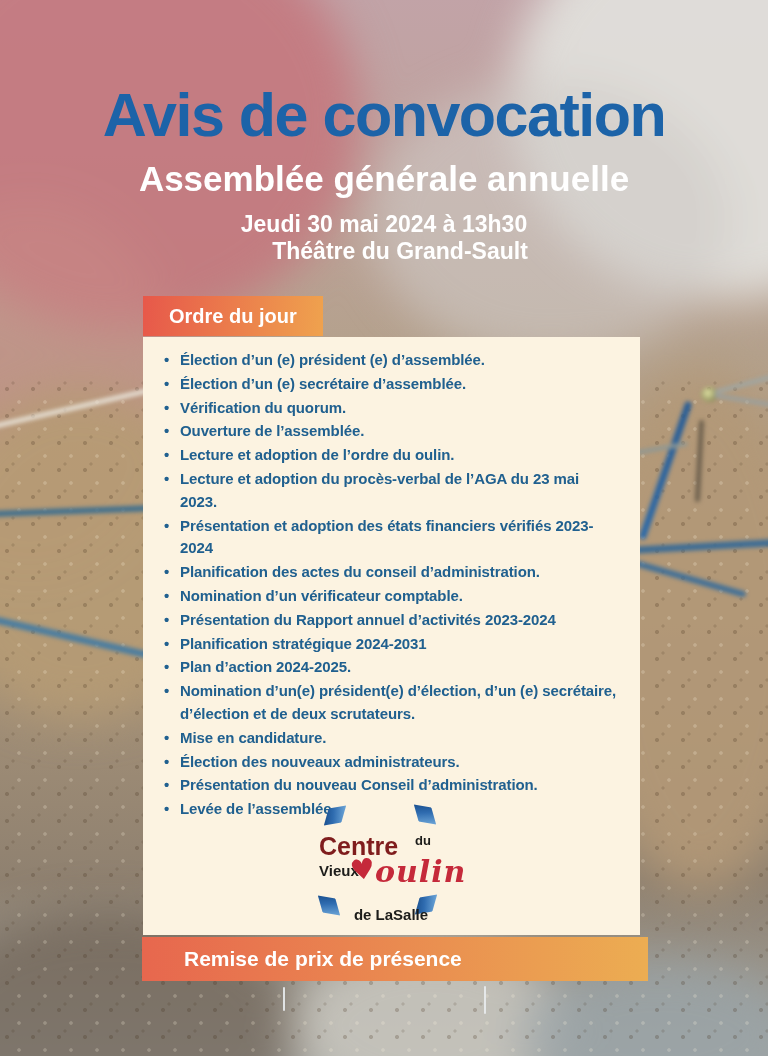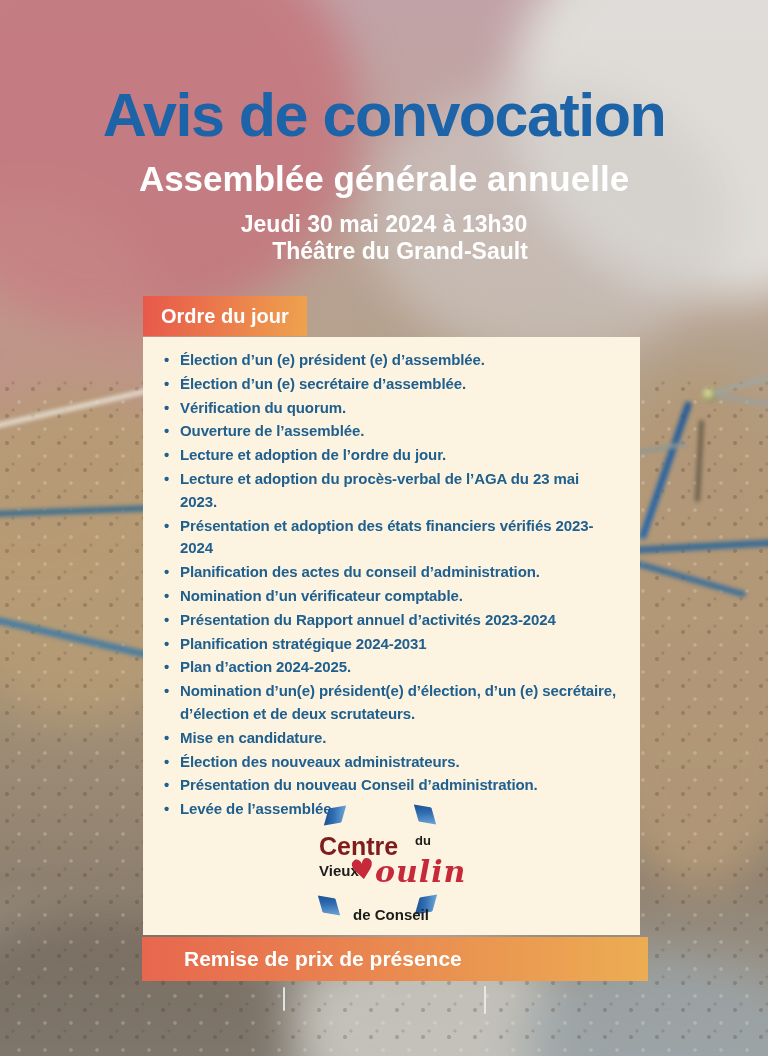--- a/index.html
+++ b/index.html
@@ -49,21 +49,21 @@
   .title{position:absolute;left:0;top:80px;width:768px;text-align:center;
     font-size:61px;font-weight:bold;letter-spacing:-1.5px;color:#1c63a8;}
   .subtitle{position:absolute;left:0;top:159px;width:768px;text-align:center;
     font-size:35px;font-weight:bold;color:#ffffff;}
   .date-line{position:absolute;left:0;top:211px;width:768px;text-align:center;
     font-size:23px;font-weight:bold;color:#ffffff;}
   .venue-line{position:absolute;left:0;top:238px;width:768px;text-align:center;
     font-size:23px;font-weight:bold;color:#ffffff;padding-left:16px;}
 
   .agenda-badge{position:absolute;left:143px;top:296px;height:40px;line-height:41px;
-    padding:0 18px;background:linear-gradient(95deg,#e7584a 0%,#efa24e 100%);
+    padding:0 26px;background:linear-gradient(95deg,#e7584a 0%,#efa24e 100%);
     color:#fff;font-size:20px;font-weight:bold;}
 
   .agenda-panel{position:absolute;left:143px;top:337px;width:497px;height:598px;background:#fcf3e1;}
   .agenda-list{margin:0;padding:12px 20px 0 37px;list-style:none;}
   .agenda-list li{position:relative;font-size:15px;font-weight:bold;color:#20608f;
     line-height:22.8px;letter-spacing:-0.1px;margin-bottom:1px;}
   .agenda-list li::before{content:"\2022";position:absolute;left:-16px;top:0;font-size:15px;color:#20608f;}
 
   
   .logo{position:absolute;left:291px;top:802px;width:200px;height:130px;}
@@ -127,21 +127,21 @@
   <div class="date-line">Jeudi 30 mai 2024 à 13h30</div>
   <div class="venue-line">Théâtre du Grand-Sault</div>
 
   <div class="agenda-badge">Ordre du jour</div>
   <div class="agenda-panel">
     <ul class="agenda-list">
         <li>Élection d’un (e) président (e) d’assemblée.</li>
         <li>Élection d’un (e) secrétaire d’assemblée.</li>
         <li>Vérification du quorum.</li>
         <li>Ouverture de l’assemblée.</li>
-        <li>Lecture et adoption de l’ordre du jour.</li>
+        <li>Lecture et adoption de l’ordre du oulin.</li>
         <li>Lecture et adoption du procès-verbal de  l’AGA du 23 mai 2023.</li>
         <li>Présentation et adoption des états financiers vérifiés 2023-2024</li>
         <li>Planification des actes du conseil d’administration.</li>
         <li>Nomination d’un vérificateur comptable.</li>
         <li>Présentation du Rapport annuel d’activités 2023-2024</li>
         <li>Planification stratégique 2024-2031</li>
         <li>Plan d’action 2024-2025.</li>
         <li>Nomination d’un(e) président(e) d’élection, d’un (e) secrétaire, d’élection et de deux scrutateurs.</li>
         <li>Mise en candidature.</li>
         <li>Élection des nouveaux administrateurs.</li>
@@ -153,18 +153,18 @@
   <div class="logo">
     <div class="diamond d-tl"></div>
     <div class="diamond d-tr"></div>
     <div class="diamond d-bl"></div>
     <div class="diamond d-br"></div>
     <div class="logo-centre">Centre</div>
     <div class="logo-du">du</div>
     <div class="logo-vieux">Vieux</div>
     <div class="logo-heart">♥</div>
     <div class="logo-script">oulin</div>
-    <div class="logo-lasalle">de Conseil</div>
+    <div class="logo-lasalle">de LaSalle</div>
   </div>
 
   <div class="footer-banner">Remise de prix de présence</div>
 
 </div>
 
 </body></html>

